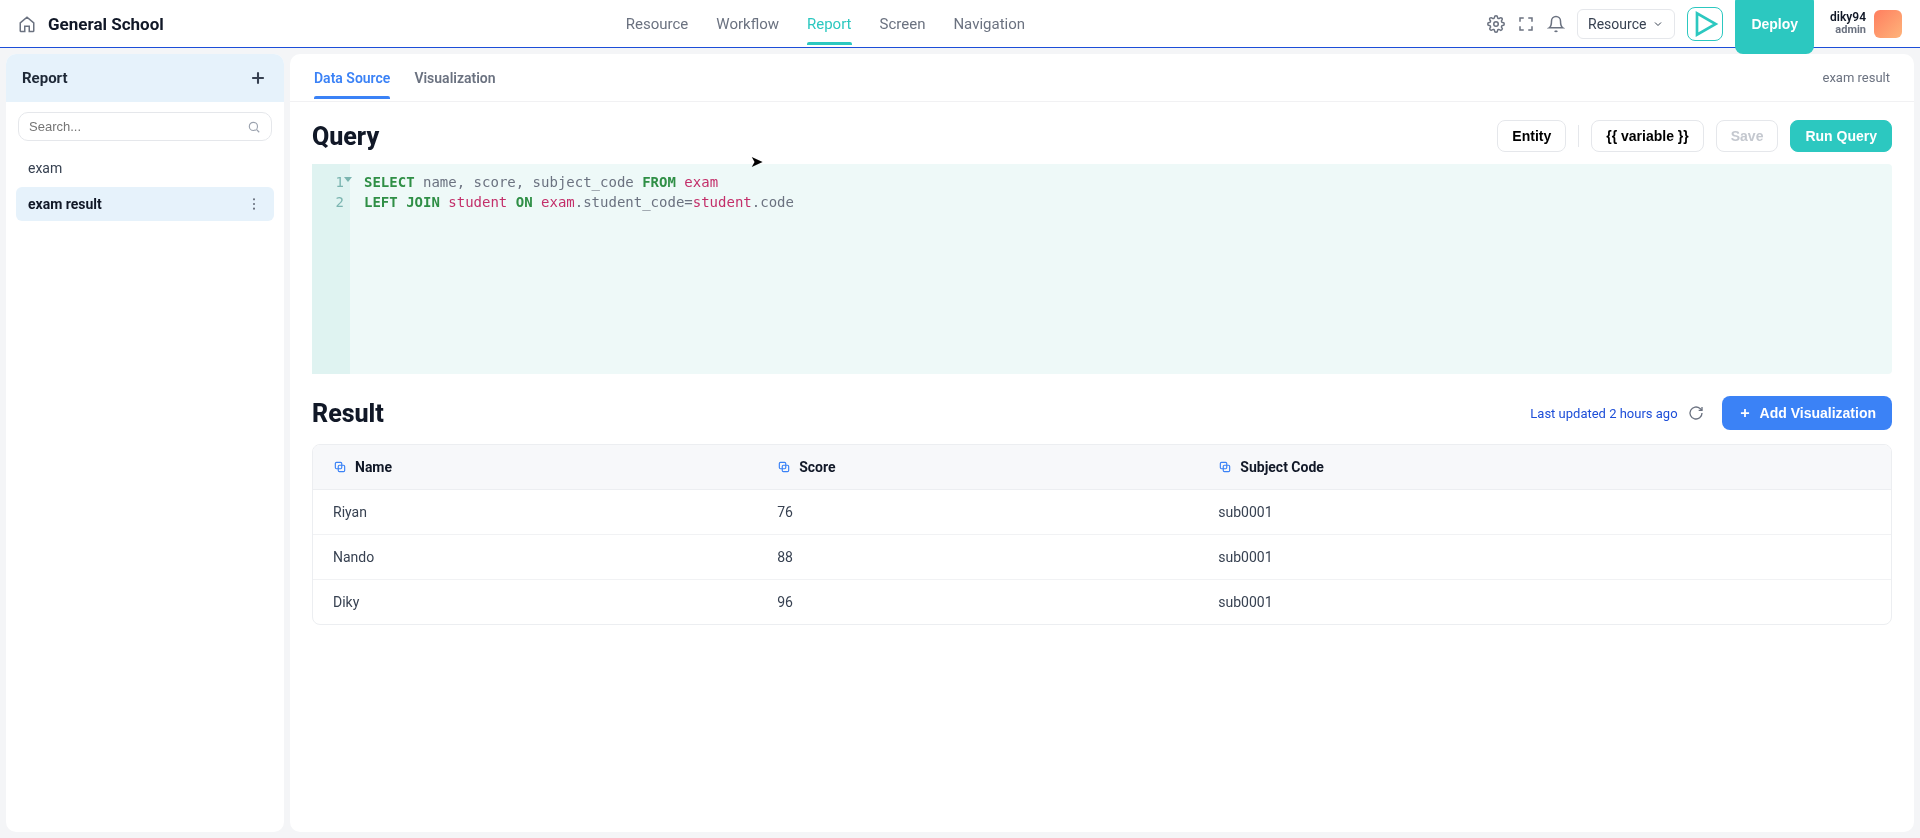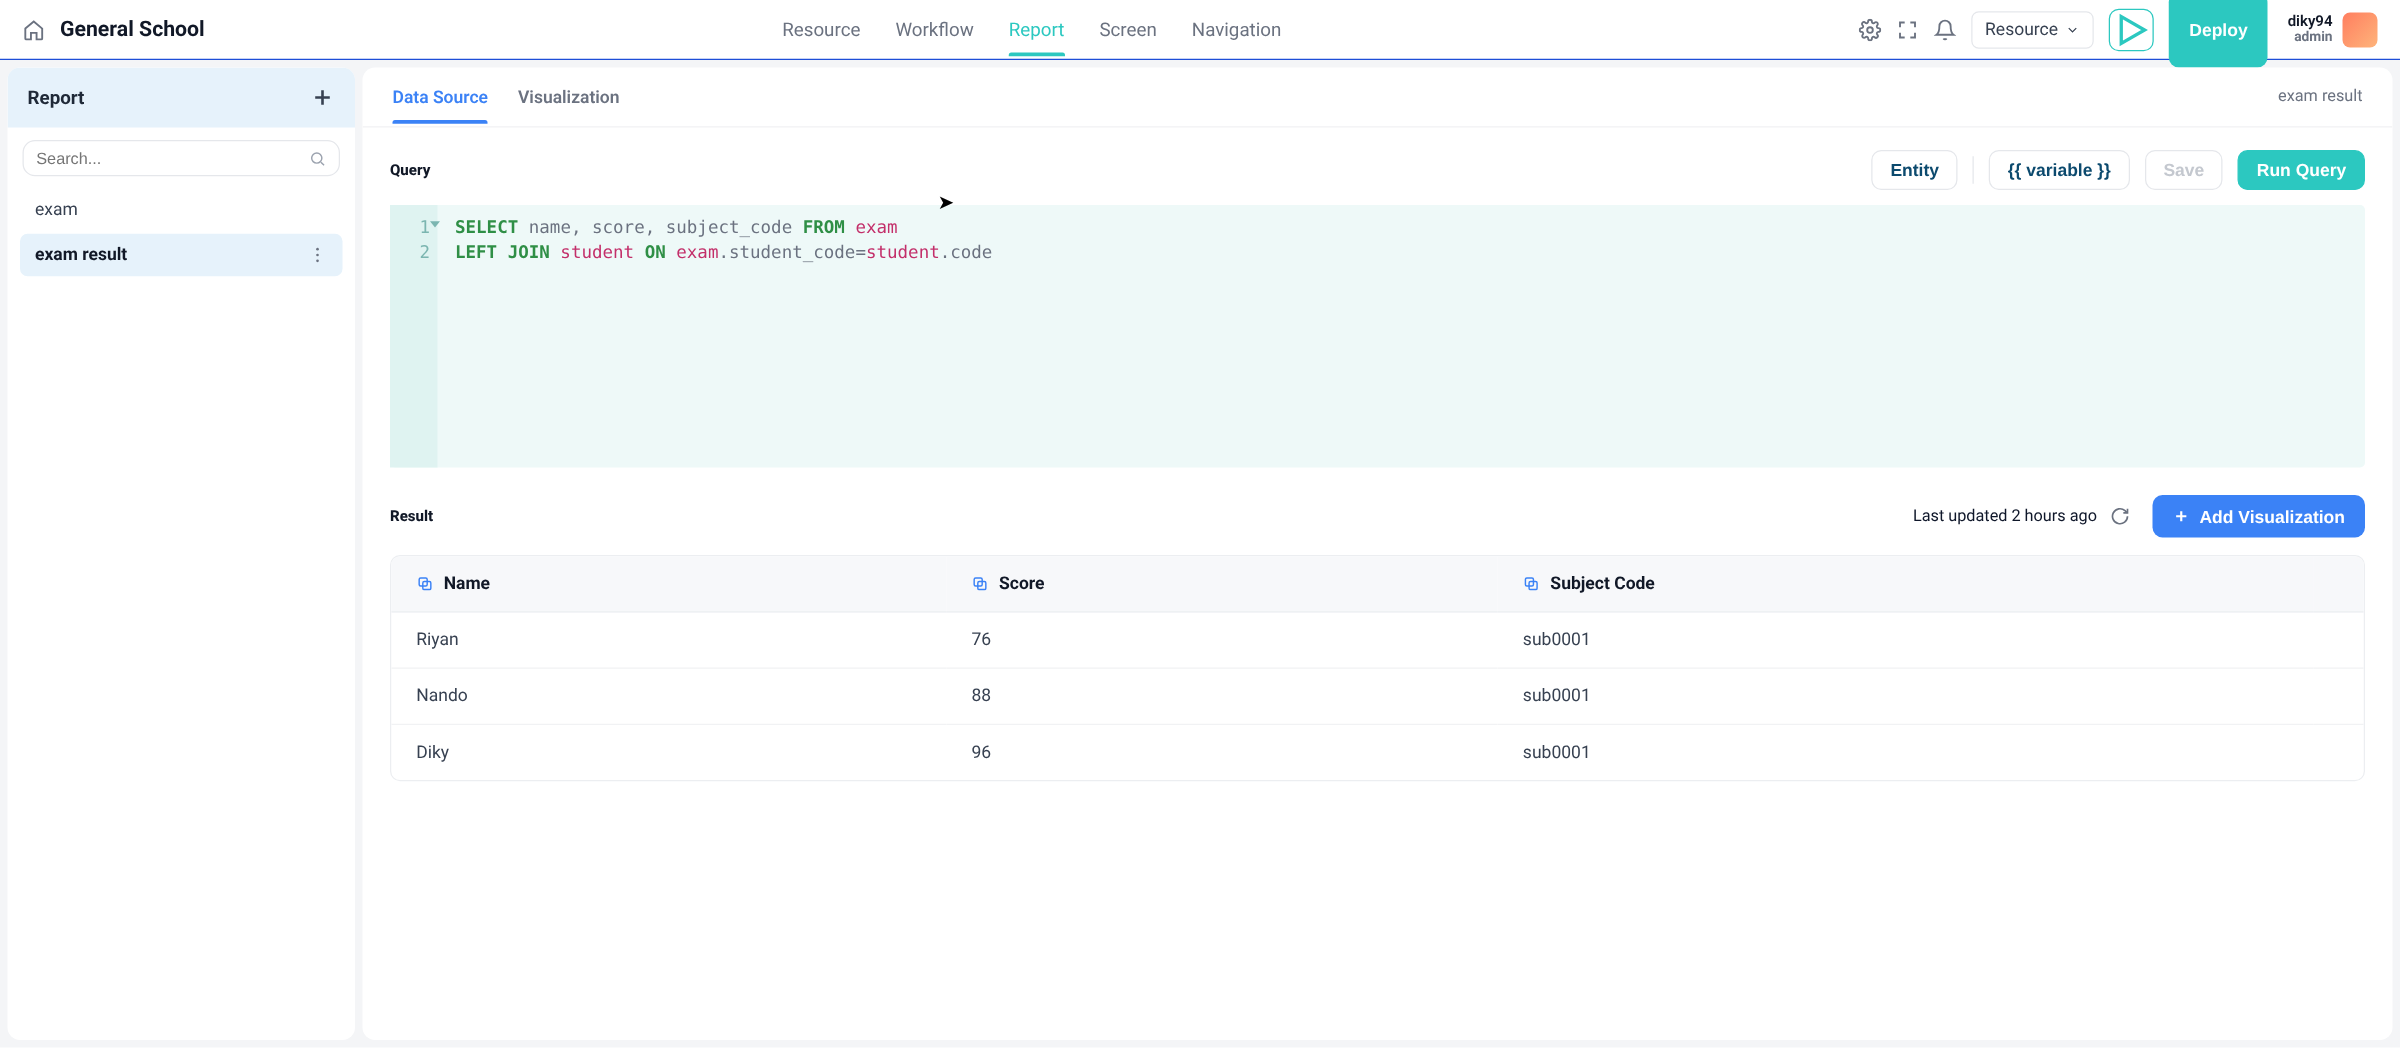--- a/index.html
+++ b/index.html
@@ -97,24 +97,24 @@
 .mtab.active { color:#3b82f6; }
 .mtab.active::after {
   content:""; position:absolute; left:0; right:0; bottom:-1px; height:3px; background:#3b82f6; border-radius:2px 2px 0 0;
 }
 .crumb { margin-left:auto; font-size:13px; color:#6b7280; }
 
 .main-scroll { flex:1; overflow:auto; padding:18px 22px 22px; }
 
 
 .toolbar { display:flex; align-items:center; margin-bottom:12px; }
-.section-h { font-size:12px; font-weight:800; color:#111827; }
+.section-h { font-size:25px; font-weight:800; color:#111827; }
 .toolbar-right { margin-left:auto; display:flex; align-items:center; gap:12px; }
 .btn {
-  border:1px solid #e5e7eb; background:#fff; color:#0c4a6e; border-radius:8px;
+  border:1px solid #e5e7eb; background:#fff; color:#000000; border-radius:8px;
   padding:7px 14px; font-size:14px; font-weight:600; cursor:pointer;
 }
 .btn.disabled { color:#c4c8cf; border-color:#e5e7eb; cursor:not-allowed; }
 .btn.primary { background:#2cc8c0; border-color:#2cc8c0; color:#fff; }
 .vdiv { width:1px; height:22px; background:#e5e7eb; }
 
 .editor {
   display:flex; background:#eef9f8; border-radius:4px; min-height:210px;
   font-family: ui-monospace, Menlo, Consolas, monospace; font-size:14px; line-height:20px;
 }
@@ -127,21 +127,21 @@
   position:absolute; right:-8px; top:5px; width:0; height:0;
   border-left:4px solid transparent; border-right:4px solid transparent; border-top:5px solid #7bb5b0;
 }
 .code { padding:8px 14px; white-space:pre; color:#374151; }
 .kw { color:#2f8f46; font-weight:600; }
 .ident { color:#6b7280; }
 .tbl { color:#c32f6a; }
 
 
 .result-bar { display:flex; align-items:center; margin-top:22px; margin-bottom:14px; }
-.result-meta { color:#0f172a; font-size:13px; margin-left:auto; display:flex; align-items:center; gap:10px; }
+.result-meta { color:#1d4ed8; font-size:13px; margin-left:auto; display:flex; align-items:center; gap:10px; }
 .refresh-ic { width:16px; height:16px; color:#6b7280; display:flex; align-items:center; cursor:pointer; }
 .addviz-btn {
   background:#3b82f6; color:#fff; border:none; border-radius:8px; padding:9px 16px;
   font-size:14px; font-weight:700; display:flex; align-items:center; gap:8px; cursor:pointer; margin-left:18px;
 }
 
 .table-wrap { border:1px solid #eceef1; border-radius:8px; overflow:hidden; }
 table { width:100%; border-collapse:collapse; }
 thead th {
   background:#f7f8fa; text-align:left; padding:14px 20px; font-size:14px; font-weight:700;

